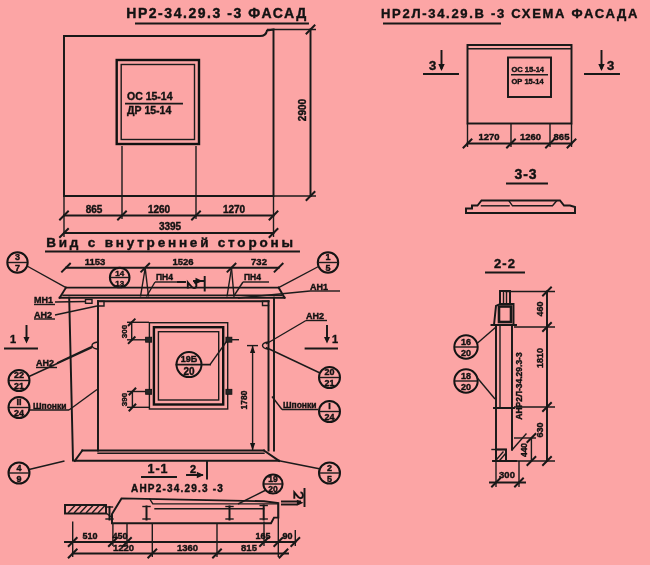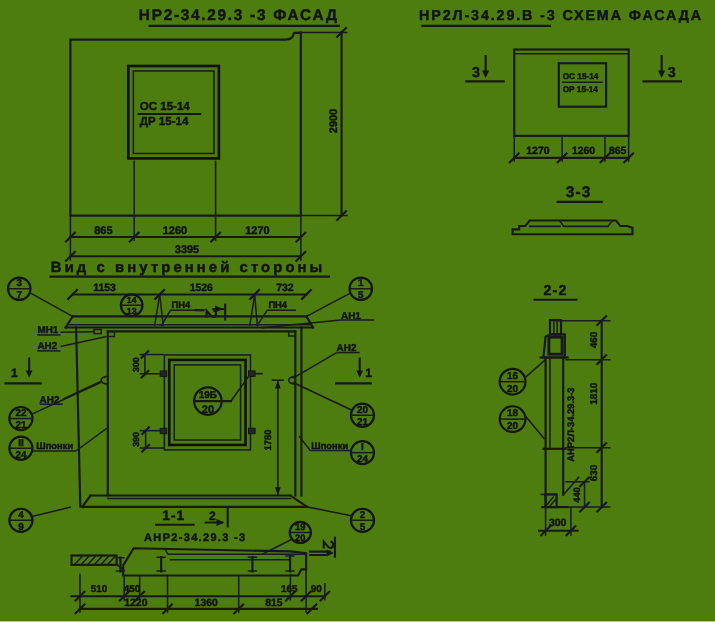--- a/index.html
+++ b/index.html
@@ -1,16 +1,16 @@
 <!DOCTYPE html>
 <html><head>
 <meta charset="utf-8">
 <style>
 html,body{margin:0;padding:0;background:#ffffff;}
-#page{width:650px;height:565px;position:relative;background:#4d7c0f;}
+#page{width:650px;height:565px;position:relative;background:#fca5a5;}
 svg{position:absolute;top:0;left:0;}
 text{font-family:"Liberation Sans",sans-serif;font-weight:bold;fill:#121212;stroke:#121212;stroke-width:0.4;}
 .ln{stroke:#181818;stroke-width:1.95;fill:none;stroke-linecap:square;}
 .thin{stroke:#1b1b1b;stroke-width:1.4;fill:none;}
 .thk{stroke:#111;stroke-width:2.4;fill:none;}
 .cir{stroke:#141414;stroke-width:2.0;fill:none;}
 </style>
 </head>
 <body>
 <div id="page">

